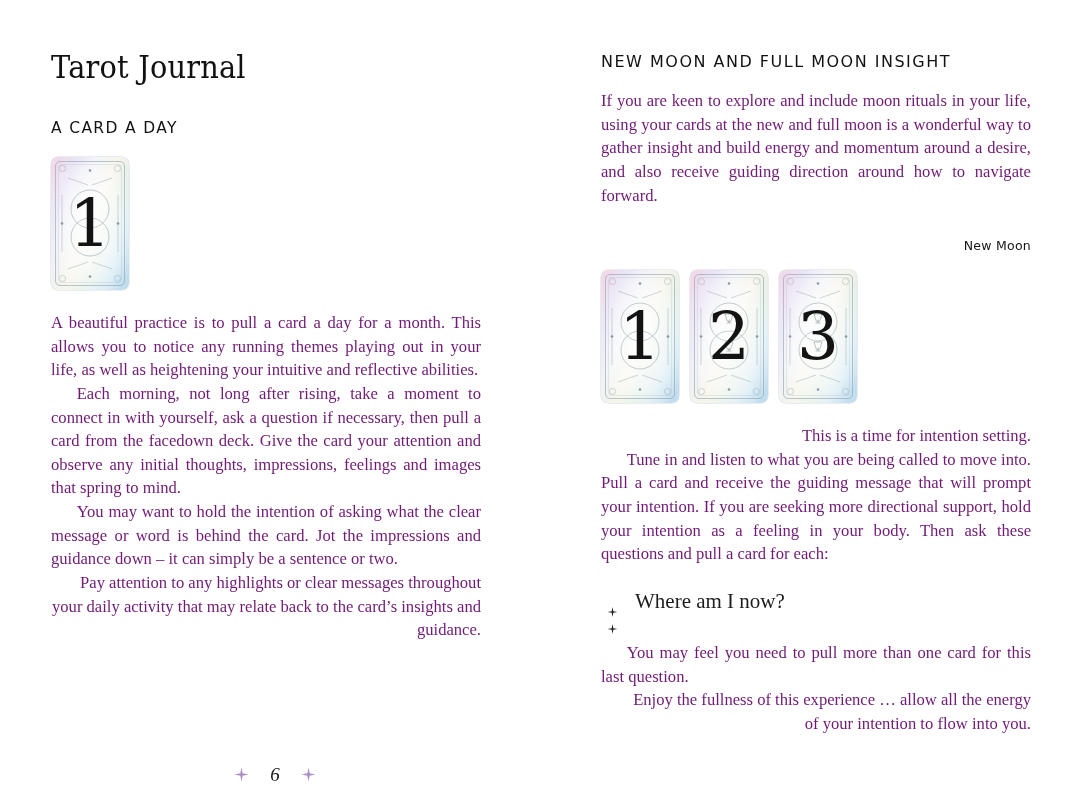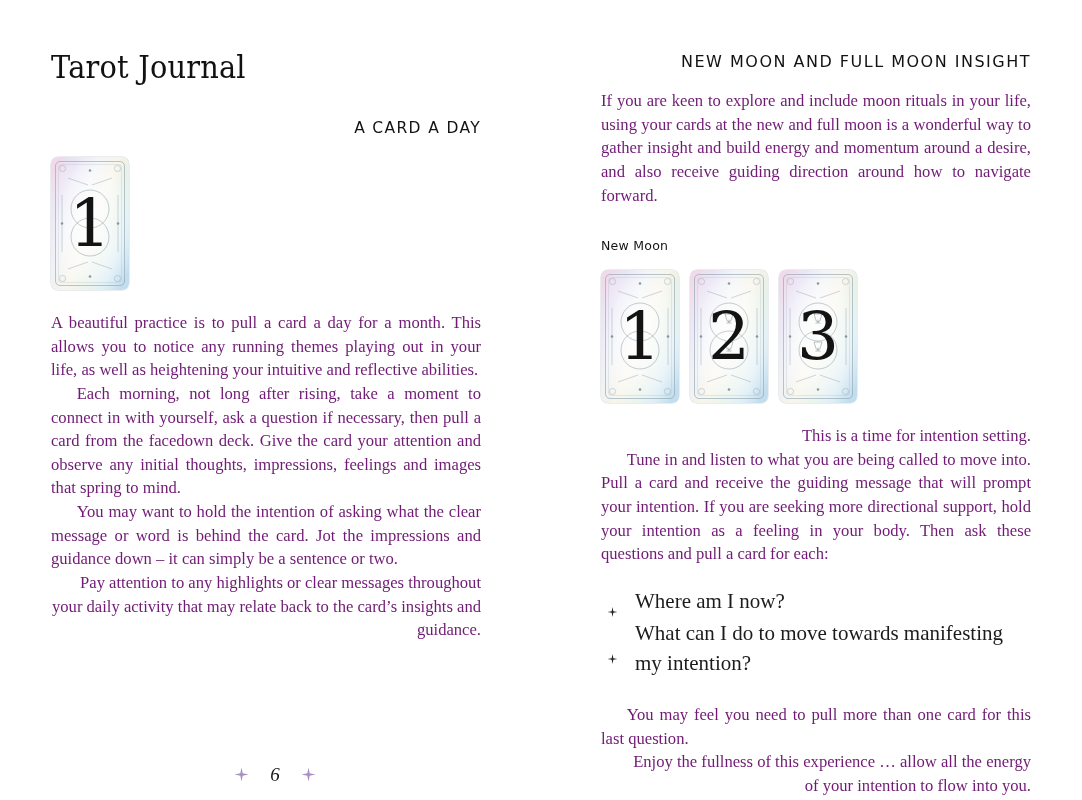--- a/index.html
+++ b/index.html
@@ -56,32 +56,32 @@
 
   .section-head {
     font-family: "DejaVu Sans", "Liberation Sans", sans-serif;
     font-size: 15.5px;
     font-weight: 400;
     letter-spacing: 1.35px;
     color: #121212;
     margin: 0;
     text-transform: uppercase;
     white-space: nowrap;
-    text-align: right;
   }
   .head-a-card  { margin-top: 36px; }
   .head-newmoon { margin-top: 0; font-size: 16px; letter-spacing: 1.5px; }
 
   .subhead {
     font-family: "DejaVu Sans", "Liberation Sans", sans-serif;
     font-size: 12.5px;
     font-weight: 400;
     letter-spacing: 0.25px;
     color: #141414;
     margin: 0;
+    text-align: right;
   }
 
   p.body {
     font-family: "Liberation Serif", serif;
     font-size: 16.6px;
     line-height: 1.425;
     text-align: justify;
     text-justify: inter-word;
     margin: 0;
     color: #701a75;
@@ -431,21 +431,20 @@
             </svg>
           </span>
           <span>Where am I now?</span>
         </li>
         <li>
           <span class="li-bullet">
             <svg viewBox="0 0 16 16" xmlns="http://www.w3.org/2000/svg">
               <path d="M8 0.8 L9.2 6.8 L15.2 8 L9.2 9.2 L8 15.2 L6.8 9.2 L0.8 8 L6.8 6.8 Z" fill="#232323"></path>
             </svg>
           </span>
-          <span>What can I do to move towards manifesting my intention?</span>
         </li>
       </ul>
 
       <div style="margin-top:25px;">
         <p class="body indent">You may feel you need to pull more than one card for this last question.</p>
         <p class="body indent last">Enjoy the fullness of this experience … allow all the energy of your intention to flow into you.</p>
       </div>
     </div>
 
   </div>

